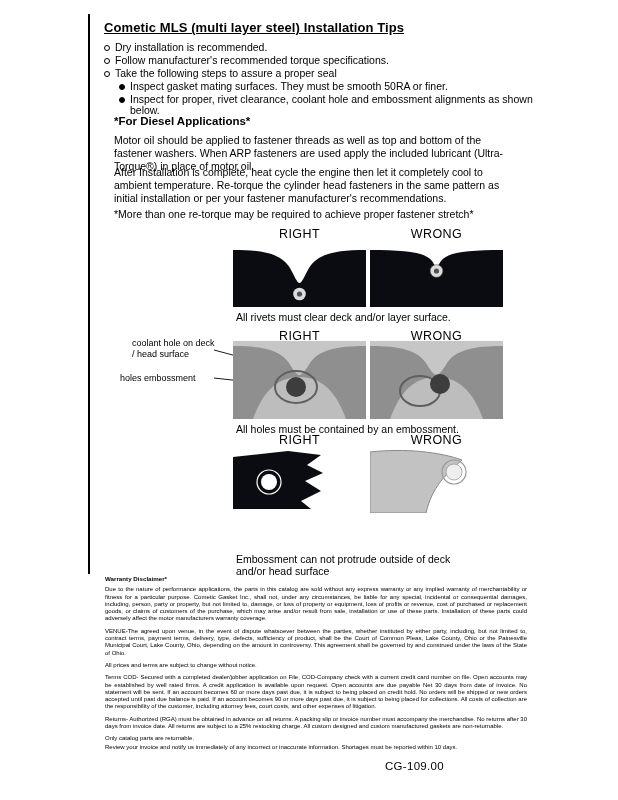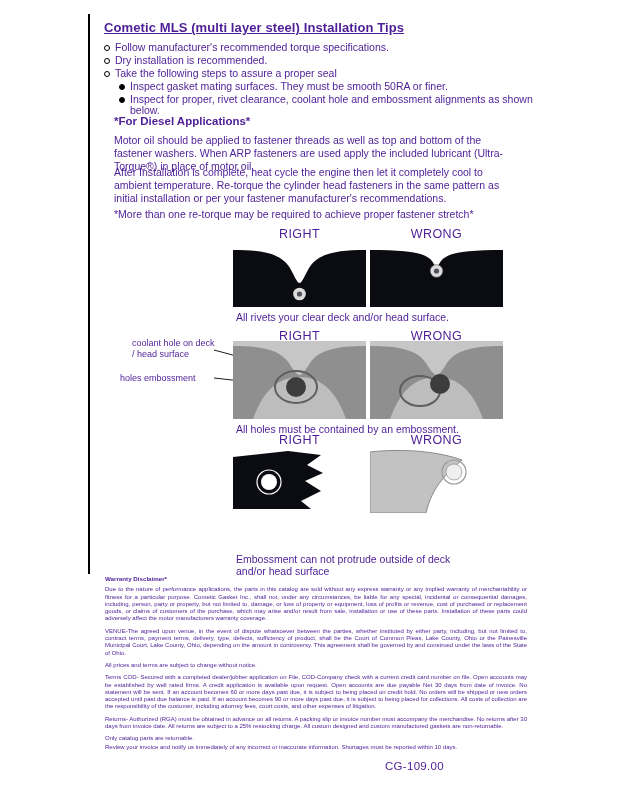--- a/index.html
+++ b/index.html
@@ -1,18 +1,18 @@
 <!DOCTYPE html>
 <html><head>
 <meta charset="utf-8">
 <style>
   html,body { margin:0; padding:0; background:#ffffff; }
   .page {
     position:relative; width:618px; height:800px; background:#ffffff;
-    font-family:"Liberation Sans", sans-serif; color:#4c1d95; overflow:hidden;
+    font-family:"Liberation Sans", sans-serif; color:#000000; overflow:hidden;
   }
   .vrule { position:absolute; left:88px; top:14px; width:2px; height:560px; background:#000; }
   .title {
     position:absolute; left:104px; top:20px; font-size:13px; font-weight:bold;
     text-decoration:underline; letter-spacing:0.1px;
   }
   .bullets { position:absolute; left:104px; top:42px; width:430px; font-size:10.5px; }
   .b-row { display:flex; align-items:flex-start; line-height:11.3px; margin-bottom:1.6px; }
   .b-row.sub { margin-left:15px; }
   .mk { flex:none; width:4px; height:4px; border:1px solid #000; border-radius:50%; margin:3px 5px 0 0; background:#fff; }
@@ -41,25 +41,25 @@
 
 <div class="page">
 
   <div class="vrule"></div>
 
   <div class="title">Cometic MLS (multi layer steel) Installation Tips</div>
 
   <div class="bullets">
     <div class="b-row">
       <span class="mk"></span>
-      <span>Follow manufacturer's recommended torque specifications.</span>
+      <span>Dry installation is recommended.</span>
     </div>
     <div class="b-row">
       <span class="mk"></span>
-      <span>Dry installation is recommended.</span>
+      <span>Follow manufacturer's recommended torque specifications.</span>
     </div>
     <div class="b-row">
       <span class="mk"></span>
       <span>Take the following steps to assure a proper seal</span>
     </div>
     <div class="b-row sub">
       <span class="mk filled"></span>
       <span>Inspect gasket mating surfaces.  They must be smooth 50RA or finer.</span>
     </div>
     <div class="b-row sub">
@@ -85,21 +85,21 @@
     </svg>
   </div>
   <div class="panel" style="left:370px; top:243px; height:64px;">
     <svg viewBox="0 0 133 64">
       <rect width="133" height="64" fill="#ffffff"></rect>
       <path d="M0,7 C35,7 55,9 62,18 C64,21 65.5,24 66.5,24 C67.5,24 69,21 71,18 C78,9 98,7 133,7 L133,64 L0,64 Z" fill="#0b0b12"></path>
       <circle cx="66.5" cy="28" r="6.3" fill="#dcdcdc" stroke="#555" stroke-width="0.6"></circle>
       <circle cx="66.5" cy="28" r="2.6" fill="#50505a"></circle>
     </svg>
   </div>
-  <div class="caption" style="top:311px;">All rivets your clear deck and/or head surface.</div>
+  <div class="caption" style="top:311px;">All rivets must clear deck and/or layer surface.</div>
 
   <div class="dlabel" style="left:233px; top:329px;">RIGHT</div>
   <div class="dlabel" style="left:370px; top:329px;">WRONG</div>
 
   <div class="callout co1">coolant hole on deck / head surface</div>
   <div class="callout co2">holes embossment</div>
   <svg class="callout-lines">
     <line x1="0" y1="10" x2="86" y2="33" stroke="#000" stroke-width="0.9"></line>
     <line x1="0" y1="38" x2="81" y2="47" stroke="#000" stroke-width="0.9"></line>
   </svg>

